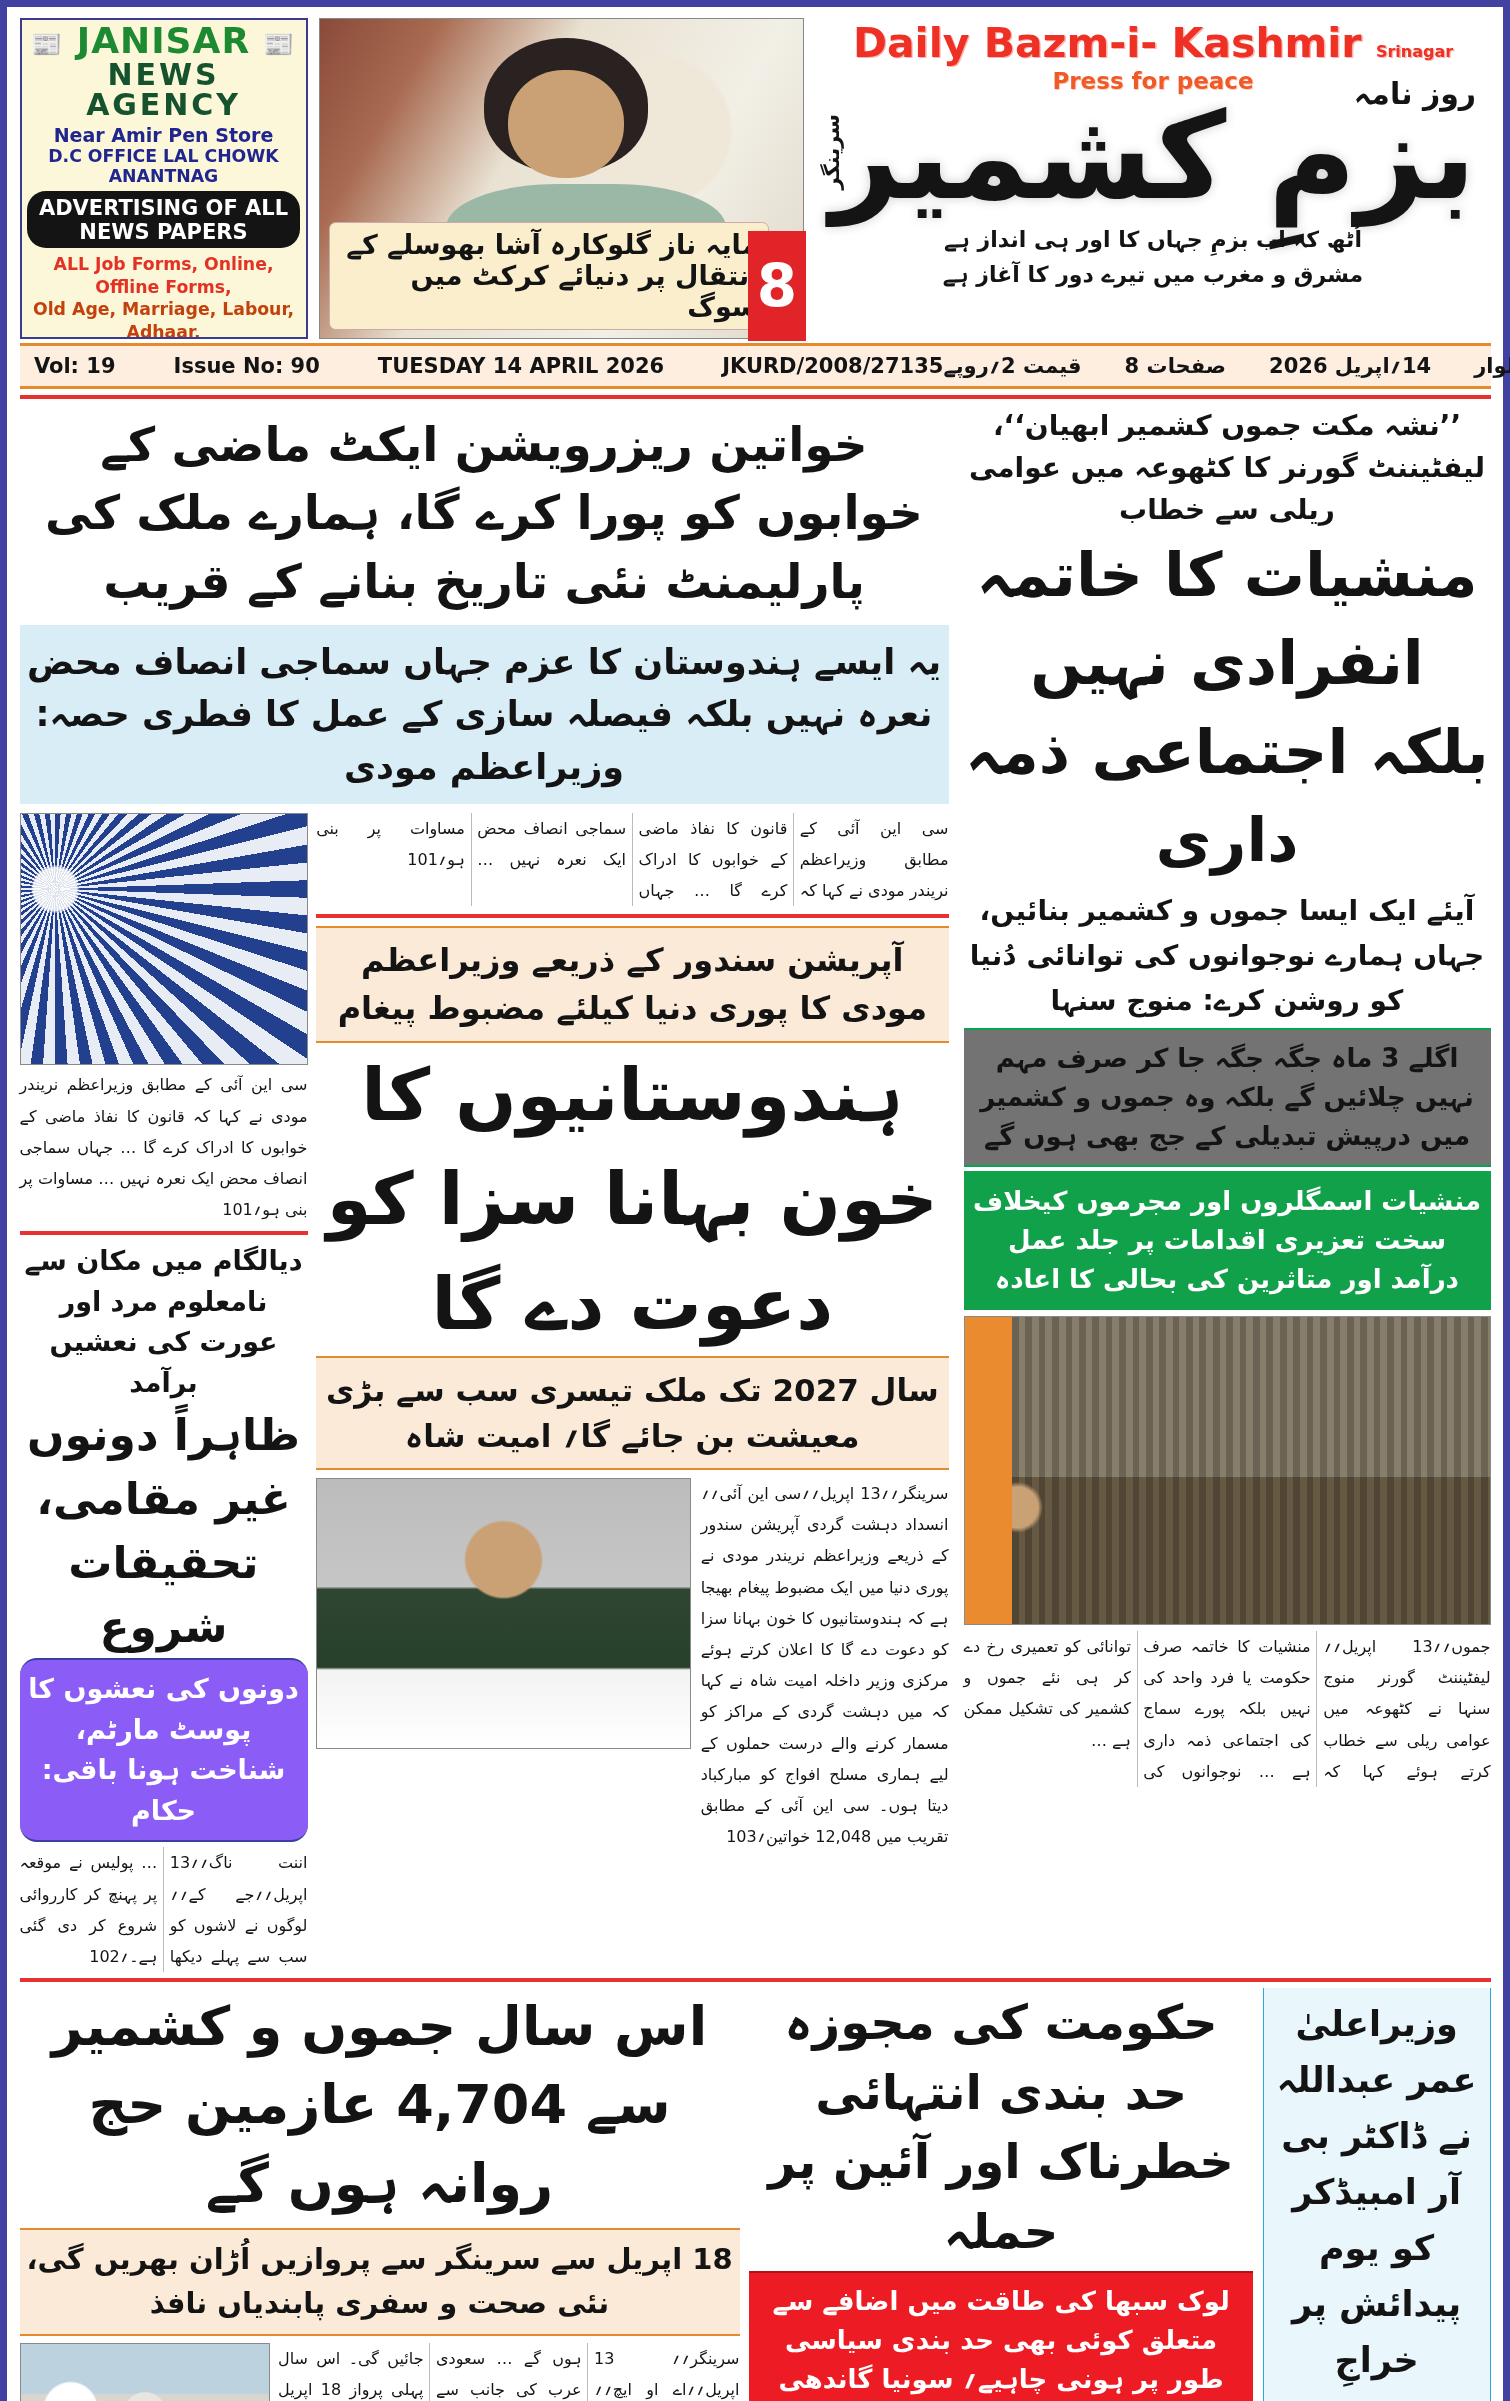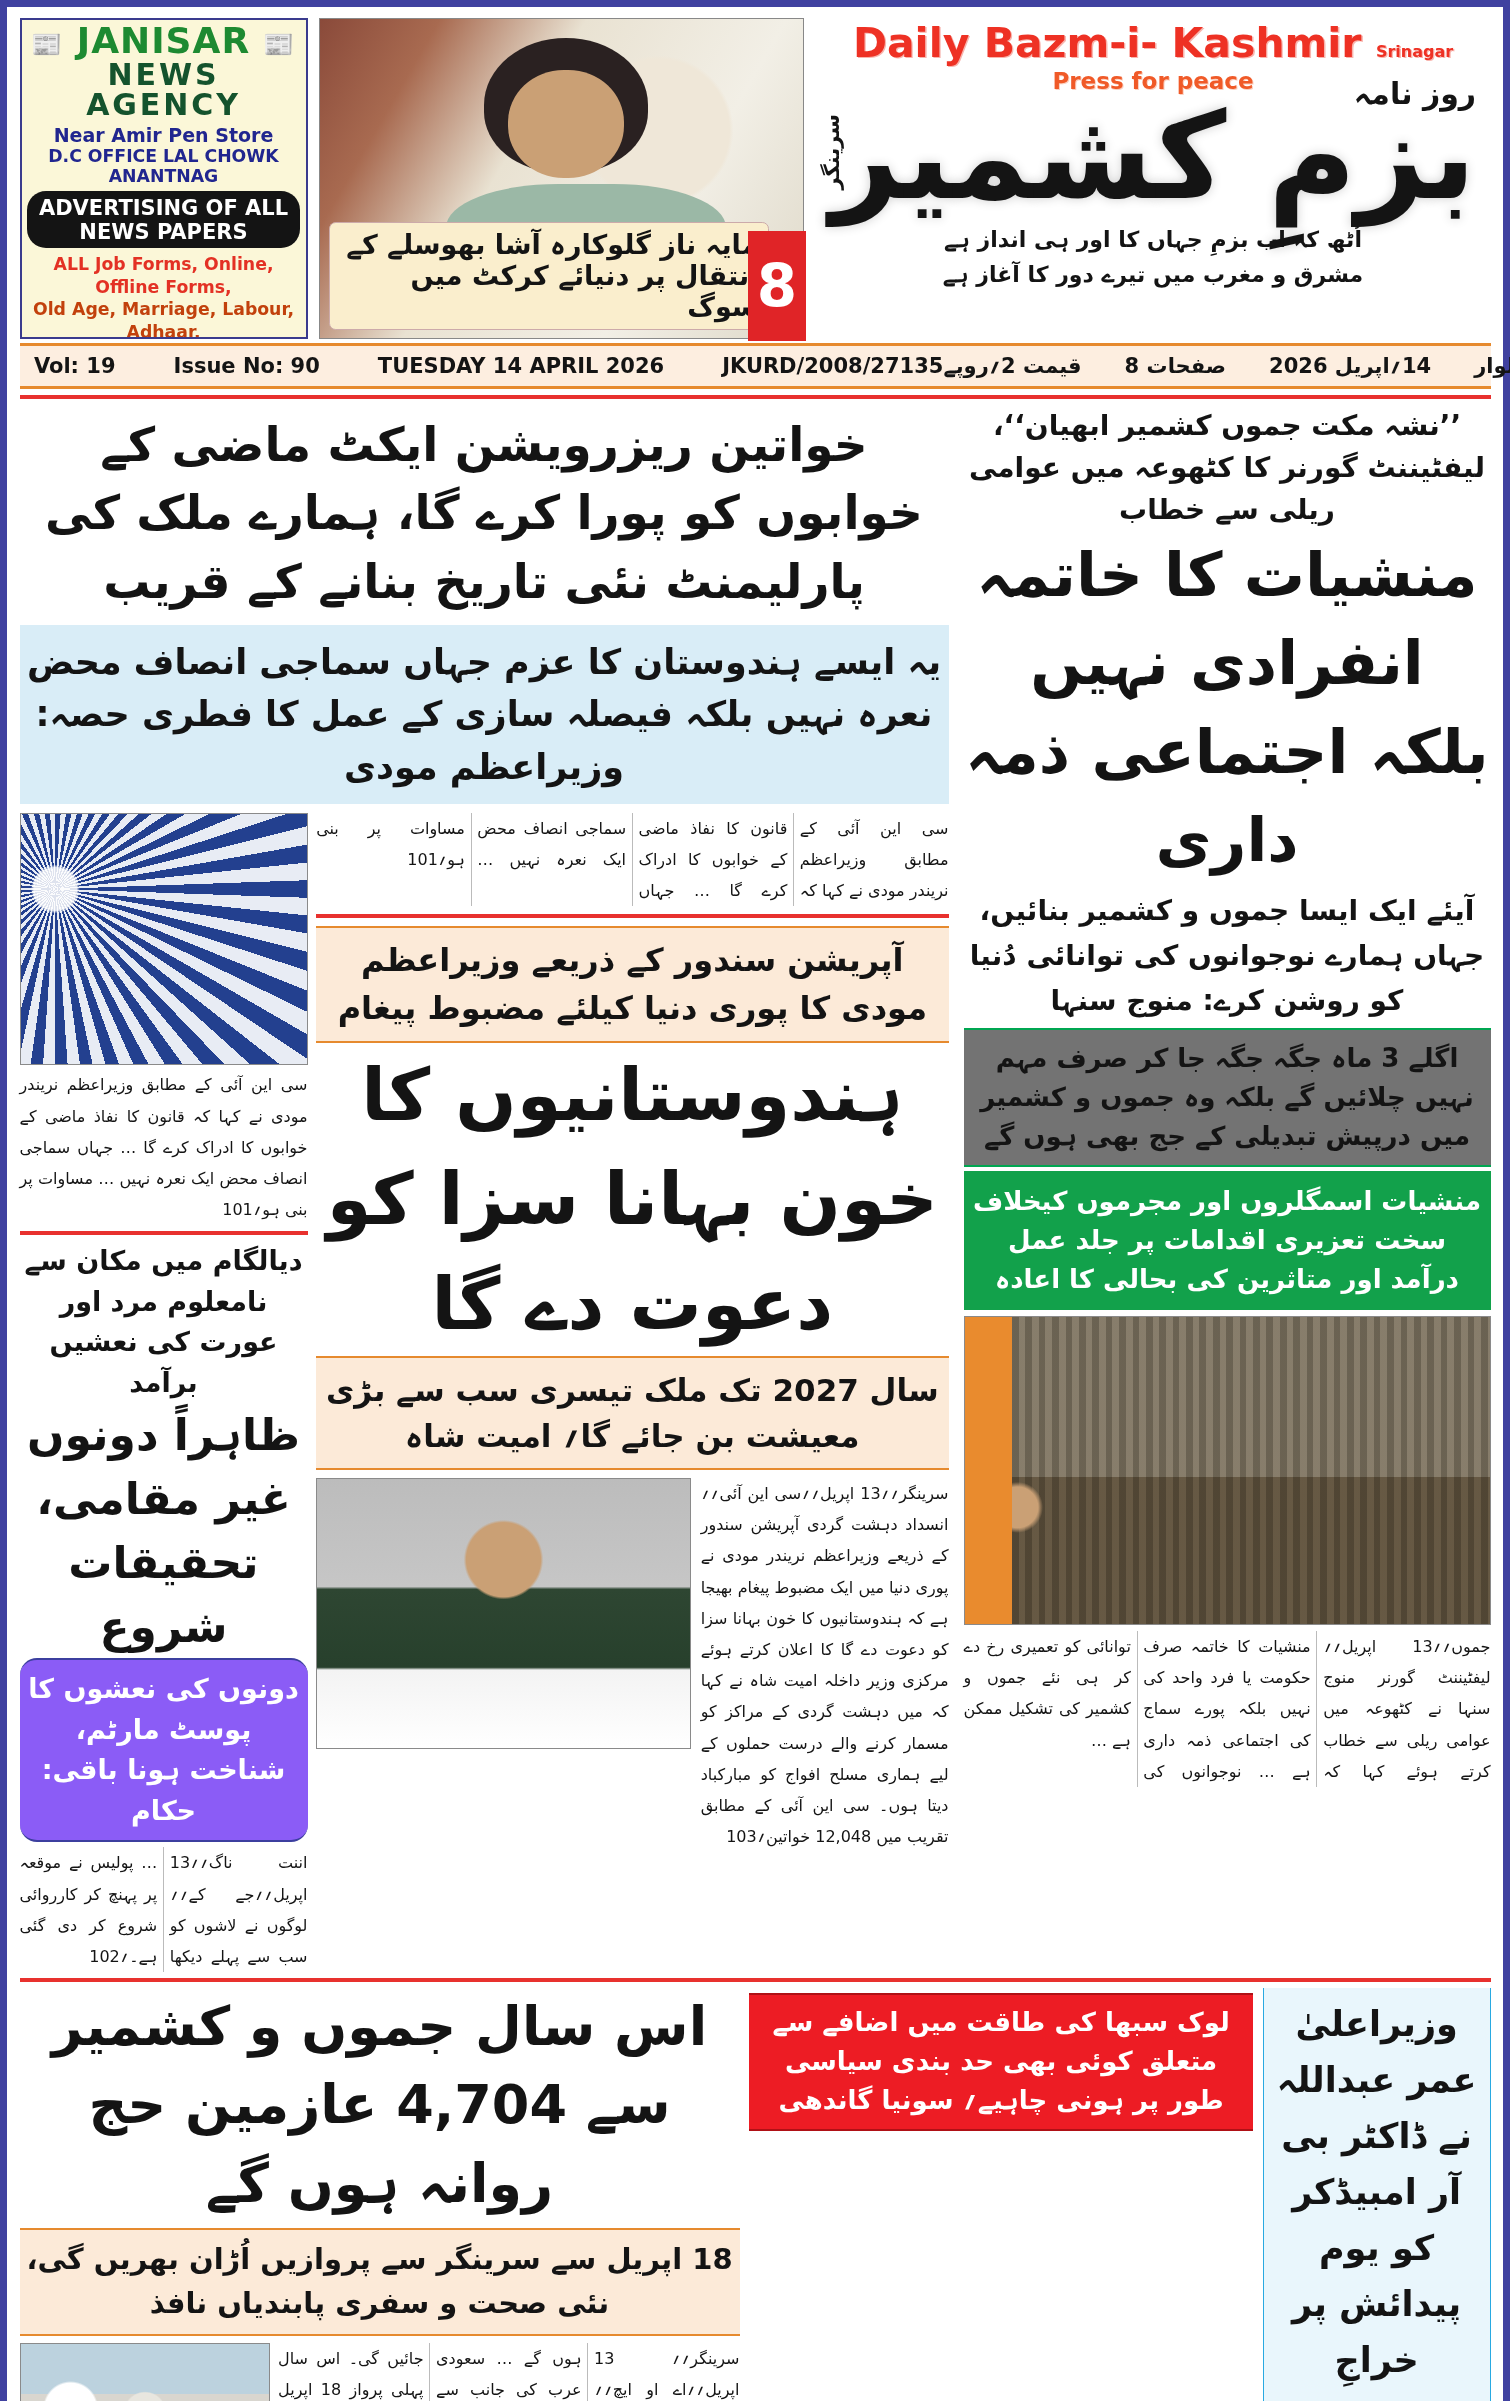--- a/index.html
+++ b/index.html
@@ -210,20 +210,21 @@
     <div>
       <div class="headline u hajj-headline">اس سال جموں و کشمیر سے 4,704 عازمین حج روانہ ہوں گے</div>
       <div class="band u" style="font-size:29px;margin-top:4.8px;">18 اپریل سے سرینگر سے پروازیں اُڑان بھریں گی، نئی صحت و سفری پابندیاں نافذ</div>
       <div class="hajj-row">
         <div class="hajj-photo photo"></div>
         <div class="body-text u cols3">سرینگر؍؍ 13 اپریل؍؍اے او ایچ؍؍ 2026 کیلئے جموں و کشمیر سے 4,704 عازمین حج روانہ ہوں گے … سعودی عرب کی جانب سے نئی ہدایات کے تحت صحت و سفری پابندیاں جاری کی جائیں گی۔ اس سال پہلی پرواز 18 اپریل کو اُڑان بھرے گی … وائس آف انڈیا؍107</div>
       </div>
     </div>
 
     <div>
+      <div class="headline u sonia-headline">حکومت کی مجوزہ حد بندی انتہائی خطرناک اور آئین پر حملہ</div>
       <div class="band red-solid u" style="font-size:26px;margin-top:4.8px;">لوک سبھا کی طاقت میں اضافے سے متعلق کوئی بھی حد بندی سیاسی طور پر ہونی چاہیے؍ سونیا گاندھی</div>
 
     </div>
 
     <div class="omar-box">
       <div class="headline u omar-headline">وزیراعلیٰ عمر عبداللہ نے ڈاکٹر بی آر امبیڈکر کو یوم پیدائش پر خراجِ عقیدت پیش کیا</div>
 
     </div>
   </div>
 

